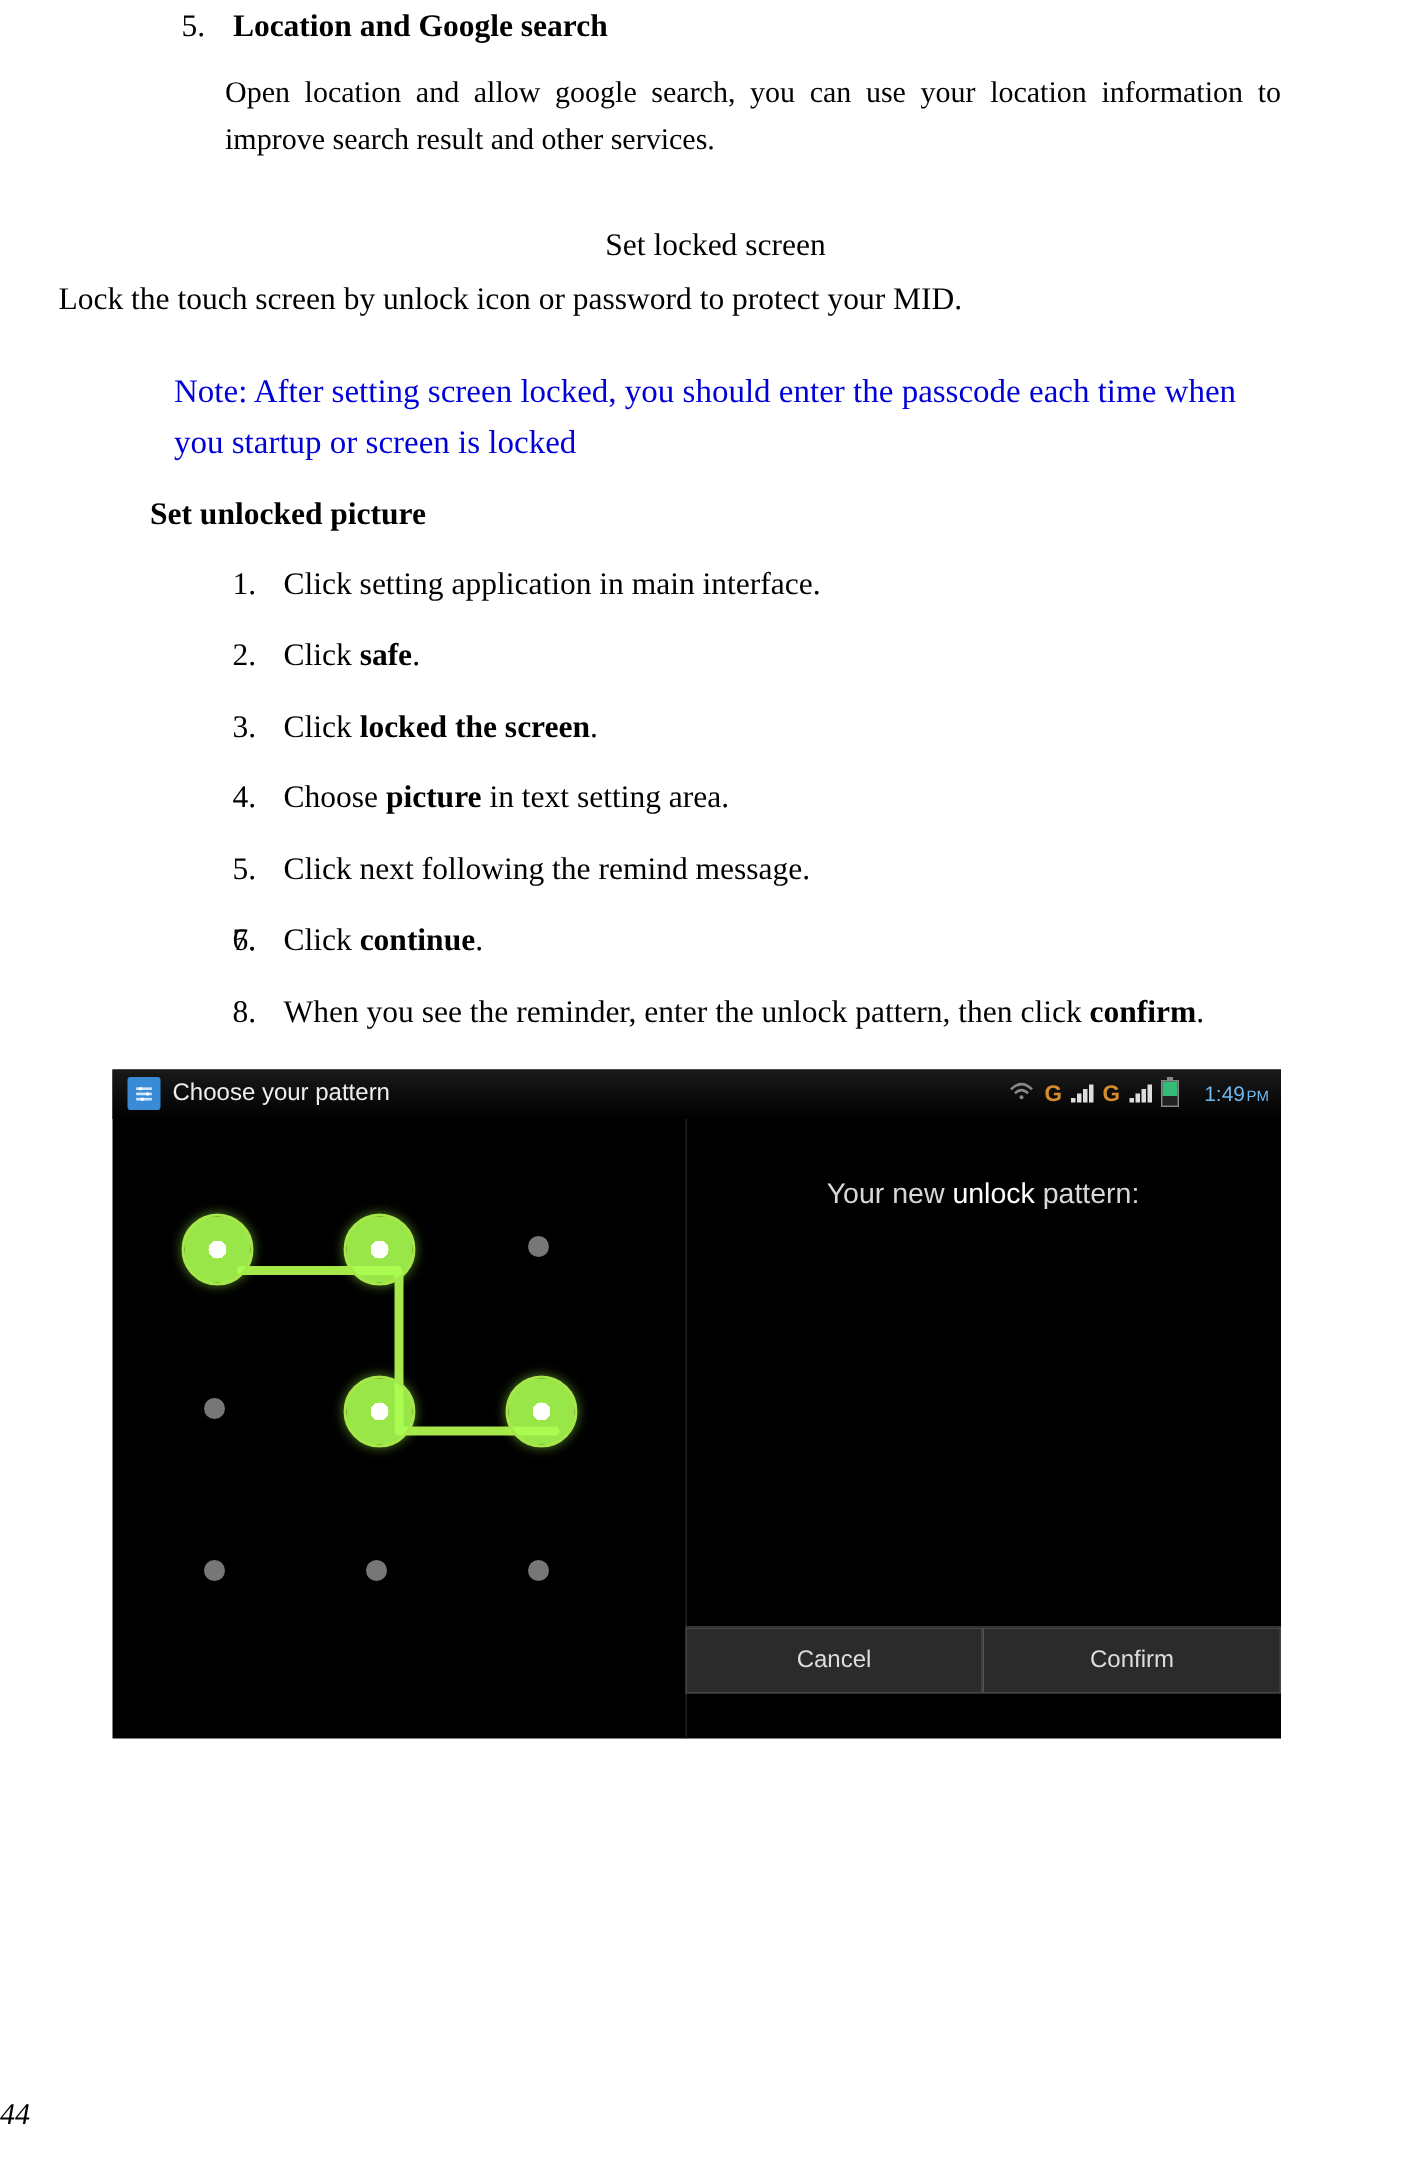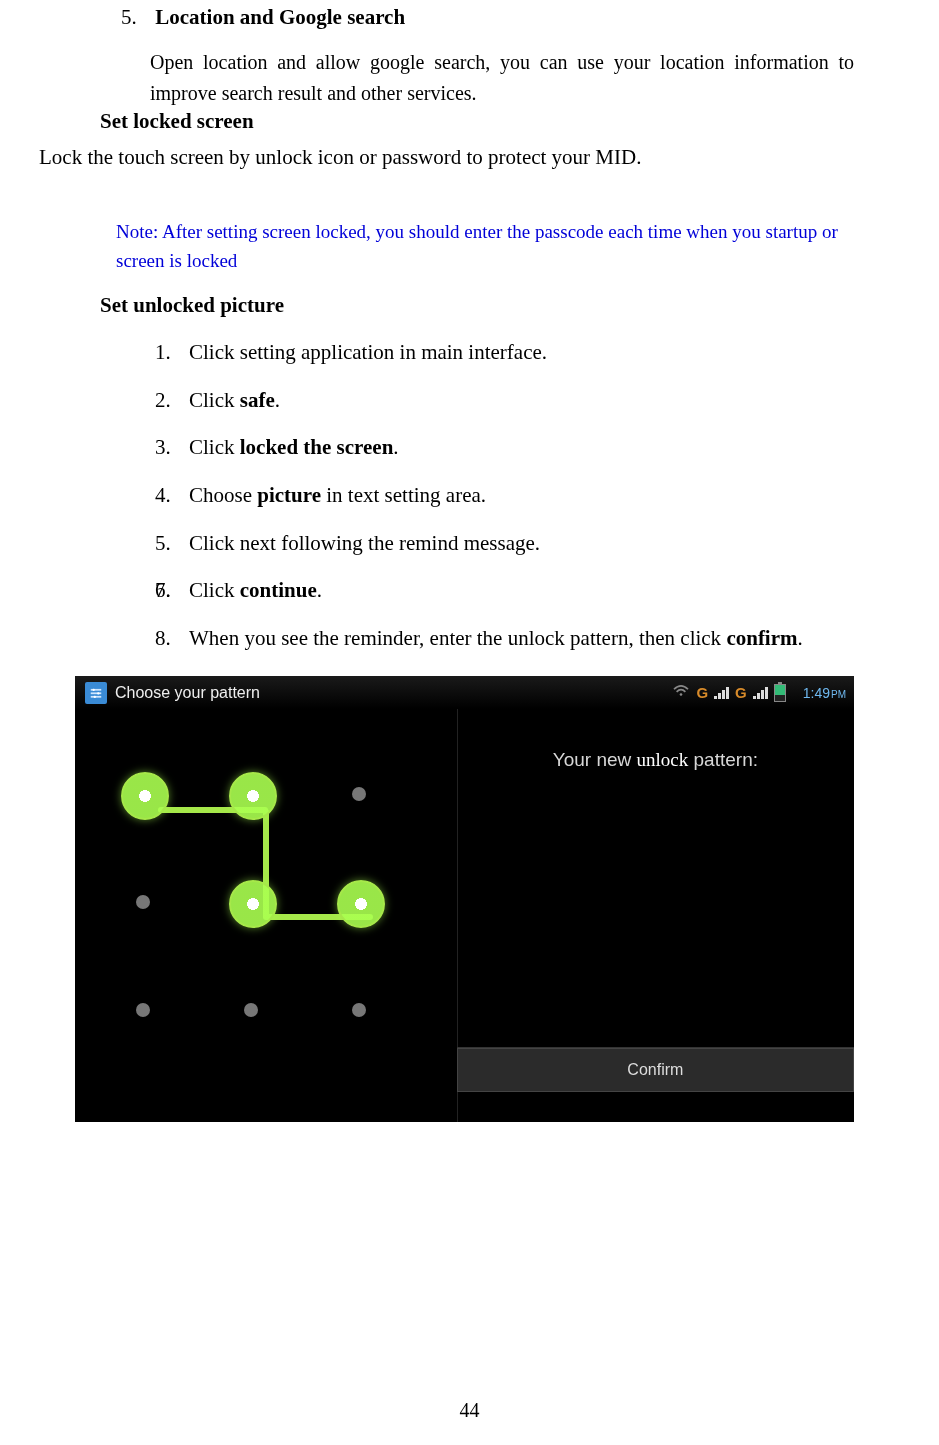--- a/index.html
+++ b/index.html
@@ -3,49 +3,49 @@
 <meta charset="utf-8">
 <style>
   html,body{margin:0;padding:0;background:#fff;color:#000;font-family:"Times New Roman",Times,serif;}
   .page{width:939px;min-height:1445px;position:relative;box-sizing:border-box;padding:0 85px 0 75px;}
   .li5{margin-top:2px;padding-left:0;font-size:21px;line-height:1.5;}
   .li5 .num{display:inline-block;width:0;position:relative;left:-29px;}
   .li5 .b{font-weight:bold;}
   .body5{margin:13px 0 0 0;padding-left:0;font-size:20px;line-height:1.55;text-align:justify;}
   .h413{margin-top:85px;font-size:26px;font-weight:bold;}
   .h413 .no{display:inline-block;margin-right:16px;}
-  .sub{font-size:21px;font-weight:bold;}
+  .sub{margin-top:42px;font-size:21px;font-weight:normal;text-align:center;}
   .locktxt{margin-top:11px;font-size:21px;margin-left:-36px;}
-  .note{margin-top:47px;font-size:19px;color:#0000d8;line-height:1.55;margin-left:-75px;padding-left:116px;text-indent:0;}
+  .note{margin-top:32px;font-size:22px;color:#0000d8;line-height:1.55;margin-left:-75px;padding-left:116px;text-indent:0;}
   .sub2{margin-top:18px;font-size:21px;font-weight:bold;}
   ol.steps{margin:18px 0 0 0;padding-left:80px;font-size:21px;}
   ol.steps li{margin-bottom:15px;line-height:1.55;text-align:justify;list-style:none;position:relative;padding-left:34px;}
   ol.steps li .idx{position:absolute;left:0;top:0;}
   .bold{font-weight:bold;}
-  .pagenum{position:absolute;bottom:25px;left:0;width:939px;text-align:center;font-size:20px;}
+  .pagenum{position:absolute;bottom:25px;left:0;width:939px;text-align:left;font-size:20px;font-style:italic;}
   
   .shot{margin:22px 0 0 0;width:779px;height:446px;background:#000;position:relative;font-family:Arial,Helvetica,sans-serif;}
   .statusbar{position:absolute;top:0;left:0;right:0;height:33px;background:linear-gradient(#1a1a1a,#000);display:flex;align-items:center;color:#fff;font-size:15px;}
   .settings-ico{width:22px;height:22px;margin:0 8px 0 10px;background:#3a8bd6;border-radius:2px;display:flex;align-items:center;justify-content:center;font-size:14px;color:#fff;}
   .statusbar .title{flex:0 0 auto;color:#eee;font-size:16px;}
   .statusbar .spacer{flex:1;}
   .statusbar .right{display:flex;align-items:center;gap:6px;padding-right:8px;font-size:14px;}
   .glet{color:#d88b2a;font-weight:bold;font-size:15px;}
   .bars{display:inline-flex;align-items:flex-end;gap:1px;height:12px;}
   .bars i{display:inline-block;width:3px;background:#ddd;}
   .bars i:nth-child(1){height:3px}.bars i:nth-child(2){height:6px}.bars i:nth-child(3){height:9px}.bars i:nth-child(4){height:12px}
   .batt{display:inline-block;width:10px;height:16px;border:1px solid #888;position:relative;background:linear-gradient(#3b7 60%,#222 60%);}
   .batt::before{content:"";position:absolute;top:-3px;left:3px;width:4px;height:2px;background:#888;}
   .time{color:#6fb8ef;font-size:14px;margin-left:11px;}
   .time .pm{font-size:10px;margin-left:1px;}
   .divider{position:absolute;top:33px;bottom:0;left:49%;width:1px;background:#222;}
   .leftpane{position:absolute;top:33px;bottom:0;left:0;width:49%;}
   .rightpane{position:absolute;top:33px;bottom:0;right:0;width:51%;display:flex;flex-direction:column;}
   .rightpane .msg{flex:0 0 auto;text-align:center;color:#d7d7d7;font-size:19px;margin-top:40px;}
-  .rightpane .msg .bold2{color:#fff;font-family:Liberation Serif, serif;}
+  .rightpane .msg .bold2{color:#fff;}
   .rightpane .filler{flex:1;}
   .btnrow{display:flex;height:44px;border-top:1px solid #333;}
   .btnrow .btn{flex:1;display:flex;align-items:center;justify-content:center;color:#ddd;font-size:16px;border:1px solid #444;background:#2b2b2b;margin:0;}
   .btnrow .btn + .btn{border-left:1px solid #555;}
   .grid{position:absolute;top:78px;left:50%;transform:translateX(-50%);width:260px;height:260px;}
   .dot{position:absolute;width:14px;height:14px;background:#777;border-radius:50%;}
   .dot.big{width:44px;height:44px;background:radial-gradient(circle,#fff 0 6px,rgba(170,255,80,0.9) 6px 24px,rgba(170,255,80,0) 25px);border:2px solid #a6e84a;border-radius:50%;box-shadow:0 0 8px rgba(170,255,80,0.5);}
   .d00{top:0;left:0}.d01{top:0;left:108px}.d02{top:0;left:216px}
   .d10{top:108px;left:0}.d11{top:108px;left:108px}.d12{top:108px;left:216px}
   .d20{top:216px;left:0}.d21{top:216px;left:108px}.d22{top:216px;left:216px}
@@ -137,20 +137,21 @@
         <div class="dot d21"></div>
         <div class="dot d22"></div>
       </div>
     </div>
     <div class="rightpane">
       <div class="msg">
         <span>Your new </span><span class="bold2">unlock</span><span> pattern:</span>
       </div>
       <div class="filler"></div>
       <div class="btnrow">
+        <div class="btn">Cancel</div>
         <div class="btn">Confirm</div>
       </div>
       <div style="height:30px;"></div>
     </div>
   </div>
 
   <div class="pagenum">44</div>
 </div>
 
 </body></html>

